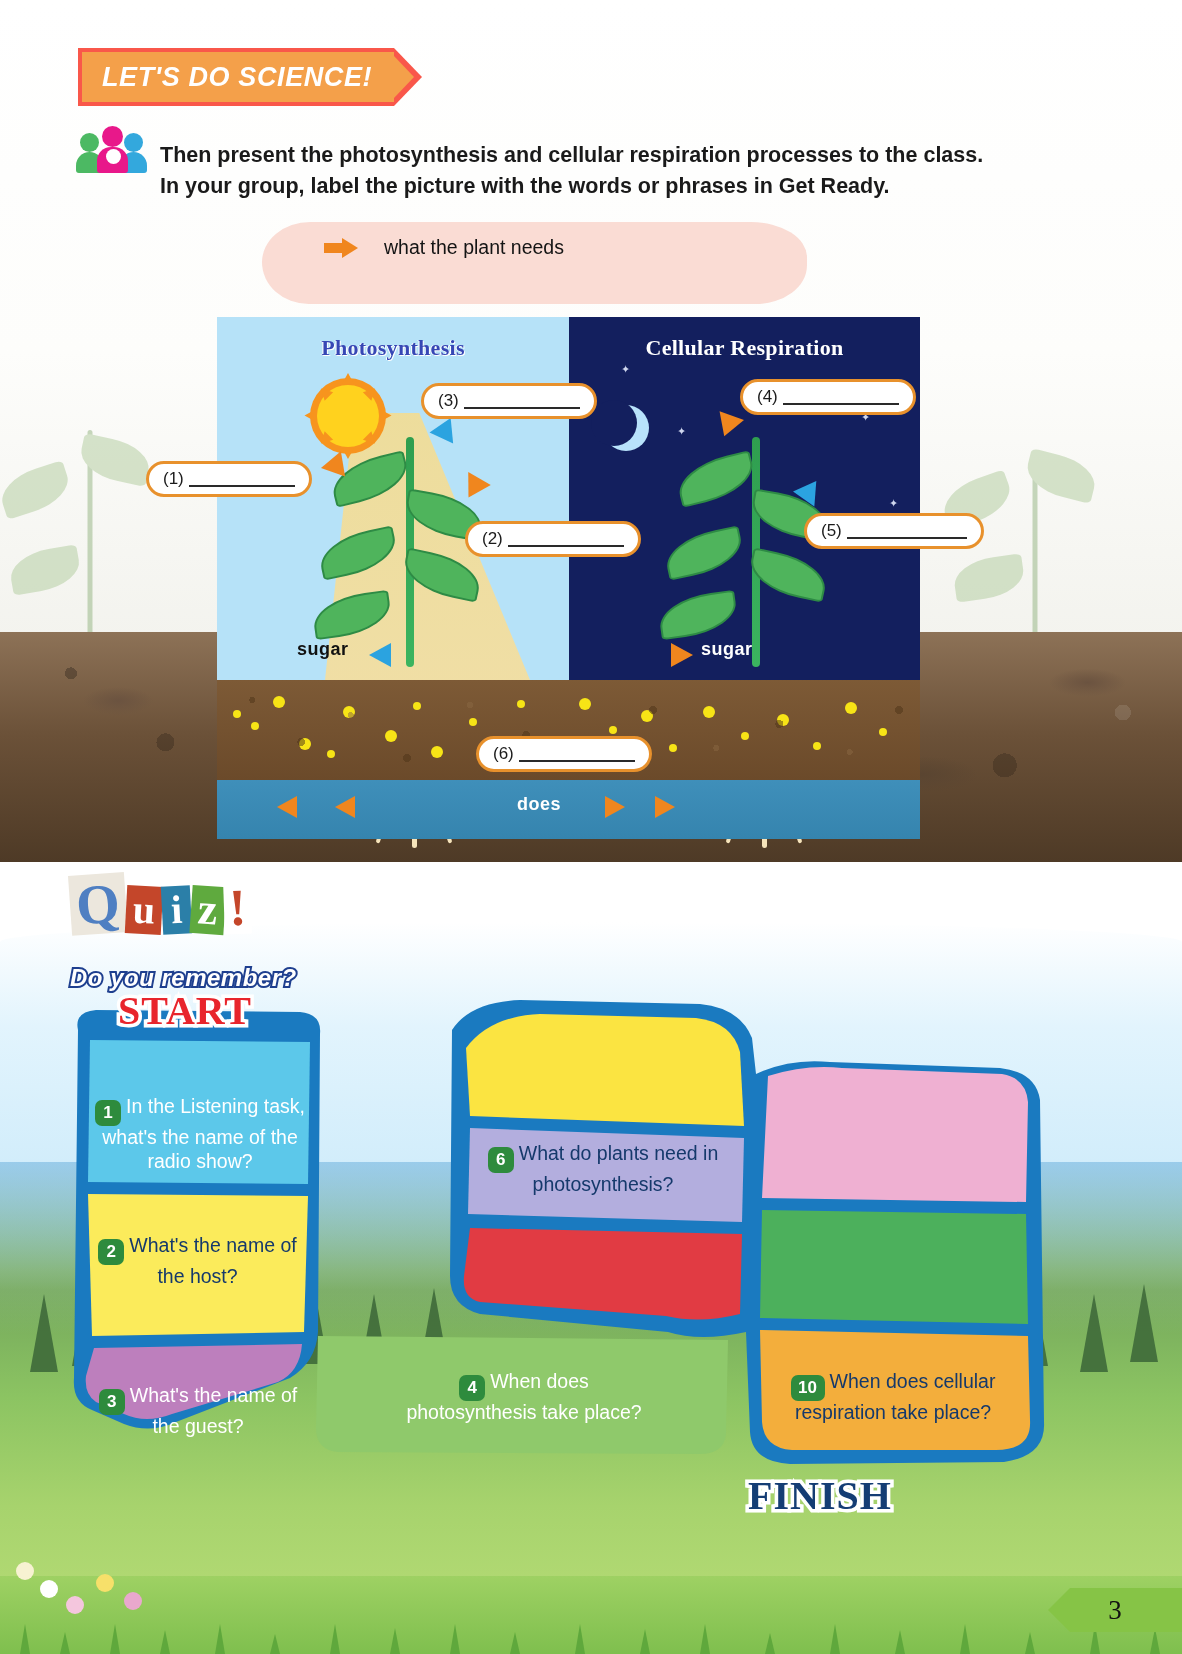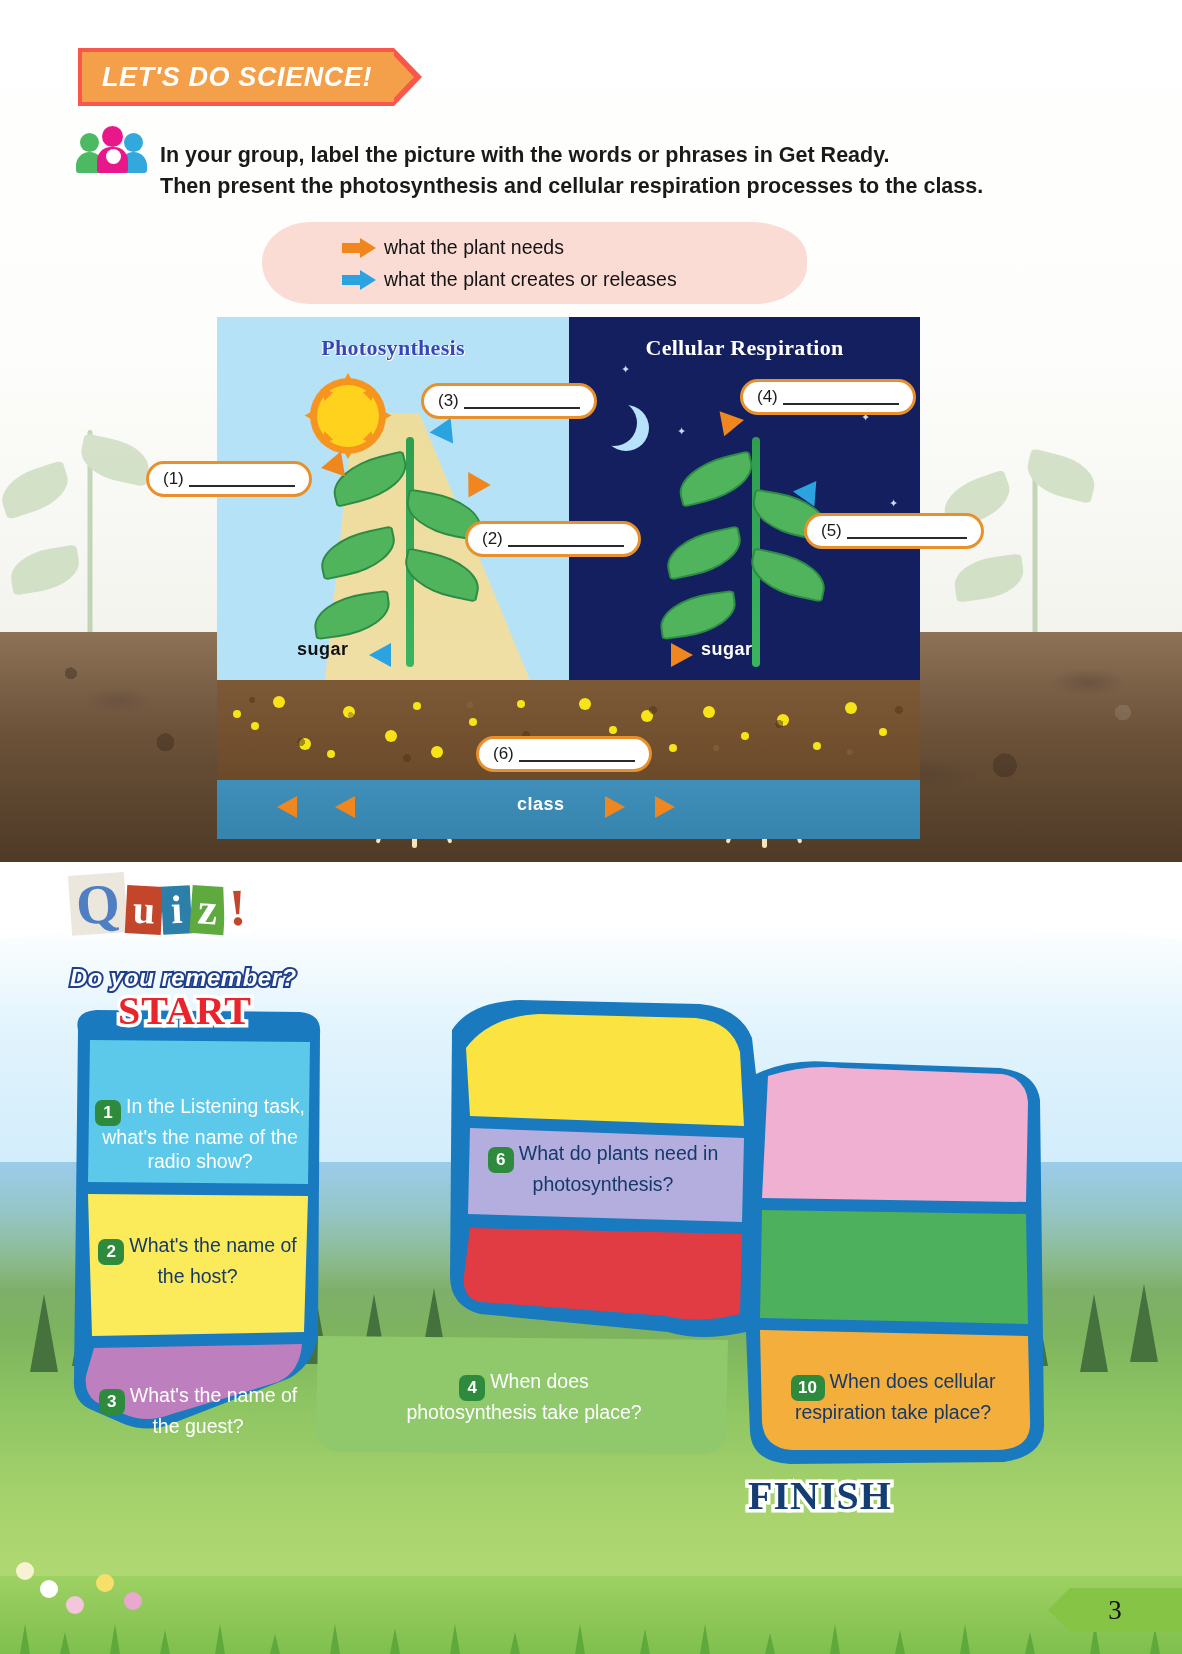--- a/index.html
+++ b/index.html
@@ -62,21 +62,21 @@
   .gi-body { position:absolute; border-radius:14px 14px 3px 3px; }
 
   
   .instructions { position:absolute; left:160px; top:140px; width:880px;
      font-size:21.5px; font-weight:bold; color:#1a1a1a; line-height:1.42;
      font-family:"Liberation Sans", sans-serif; }
 
   
   .legend { position:absolute; left:262px; top:222px; width:545px; height:82px;
      background:#fadcd4; border-radius:60px 70px 64px 58px / 50px 44px 48px 52px; }
-  .legend-row { position:absolute; left:80px; display:flex; align-items:center; gap:8px;
+  .legend-row { position:absolute; left:62px; display:flex; align-items:center; gap:26px;
      font-size:19.5px; color:#141414; font-family:"Liberation Sans", sans-serif; }
   .legend-row.r1 { top:14px; }
   .legend-row.r2 { top:46px; }
   .lg-arrow { width:34px; height:20px; position:relative; flex:0 0 auto; }
   .lg-arrow .sh { position:absolute; left:0; top:5px; width:20px; height:10px; }
   .lg-arrow .hd { position:absolute; right:0; top:0; width:0;height:0;
       border-top:10px solid transparent; border-bottom:10px solid transparent; }
 
   
   #diagram { position:absolute; left:217px; top:317px; width:806px; height:522px; overflow:visible; }
@@ -240,38 +240,31 @@
   <div class="gi-head" style="left:2px;top:10px;width:19px;height:19px;background:#4cb963;"></div>
   <div class="gi-body" style="left:-2px;top:29px;width:27px;height:21px;background:#4cb963;"></div>
   <div class="gi-head" style="left:46px;top:10px;width:19px;height:19px;background:#33a8dd;"></div>
   <div class="gi-body" style="left:42px;top:29px;width:27px;height:21px;background:#33a8dd;"></div>
   <div class="gi-head" style="left:24px;top:3px;width:21px;height:21px;background:#e8188a;"></div>
   <div class="gi-body" style="left:19px;top:24px;width:31px;height:26px;background:#e8188a;"></div>
   <div class="gi-head" style="left:28px;top:26px;width:15px;height:15px;background:#ffffff;"></div>
 </div>
 
 <div class="instructions">
+  <div>Then present the photosynthesis and cellular respiration processes to the class.</div>
   <div>In your group, label the picture with the words or phrases in Get Ready.</div>
-  <div>Then present the photosynthesis and cellular respiration processes to the class.</div>
 </div>
 
 <div class="legend">
   <div class="legend-row r1">
     <span class="lg-arrow">
       <span class="sh" style="background:#f0861e;"></span>
       <span class="hd" style="border-left:16px solid #f0861e;"></span>
     </span>
     <span>what the plant needs</span>
-  </div>
-  <div class="legend-row r2">
-    <span class="lg-arrow">
-      <span class="sh" style="background:#2ba3e0;"></span>
-      <span class="hd" style="border-left:16px solid #2ba3e0;"></span>
-    </span>
-    <span>what the plant creates or releases</span>
   </div>
 </div>
 
 <div id="diagram">
 
   <div class="panel left">
     <div class="panel-title">Photosynthesis</div>
     <div class="sunbeam"></div>
     <div class="sun">
       <span class="ray" style="left:25px;top:-12px;"></span>
@@ -368,21 +361,21 @@
       <span class="root" style="left:10px;top:22px;width:3px;height:44px;transform:rotate(48deg);"></span>
       <span class="root" style="left:114px;top:22px;width:3px;height:44px;transform:rotate(-48deg);"></span>
     </div>
   </div>
 
   <div class="water-strip">
     <div class="arw" style="left:60px;top:16px;border-top:11px solid transparent;border-bottom:11px solid transparent;border-right:20px solid #f0861e;"></div>
     <div class="arw" style="left:118px;top:16px;border-top:11px solid transparent;border-bottom:11px solid transparent;border-right:20px solid #f0861e;"></div>
     <div class="arw" style="left:388px;top:16px;border-top:11px solid transparent;border-bottom:11px solid transparent;border-left:20px solid #f0861e;"></div>
     <div class="arw" style="left:438px;top:16px;border-top:11px solid transparent;border-bottom:11px solid transparent;border-left:20px solid #f0861e;"></div>
-    <div class="inline-label" style="left:300px;top:14px;color:#ffffff;">class</div>
+    <div class="inline-label" style="left:300px;top:14px;color:#ffffff;">does</div>
   </div>
 
   <div class="blank" style="left:-71px;top:144px;width:166px;">
     <span class="num">(1)</span>
       <span class="line"></span>
   </div>
   <div class="blank" style="left:248px;top:204px;width:176px;">
     <span class="num">(2)</span>
       <span class="line"></span>
   </div>

